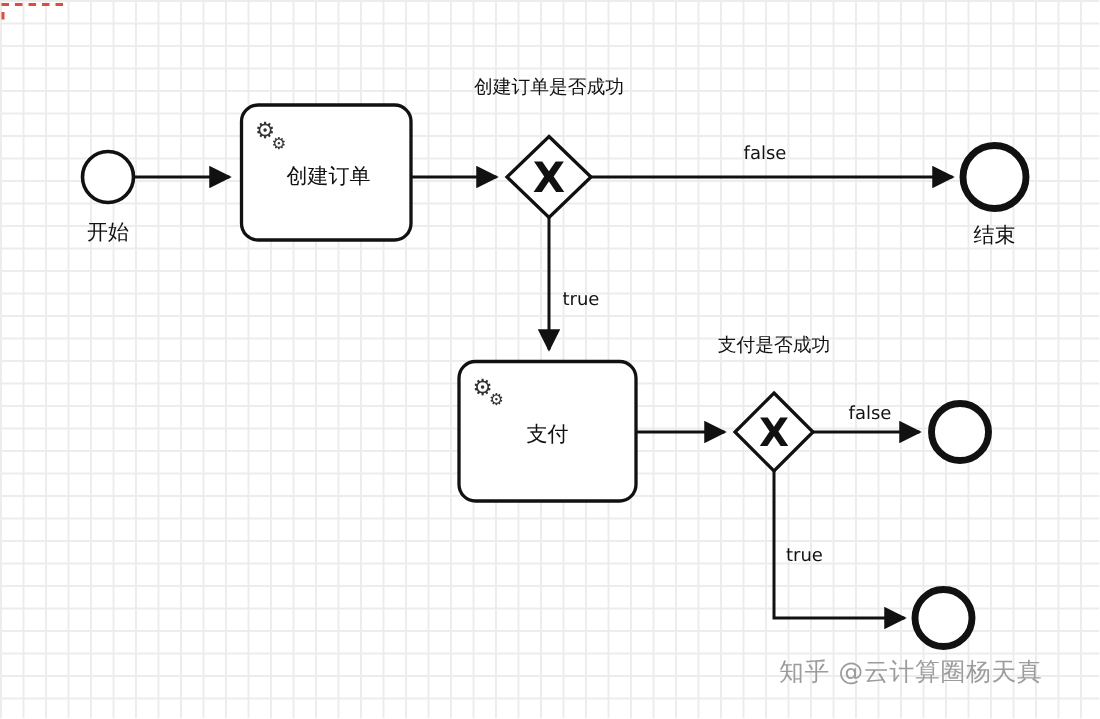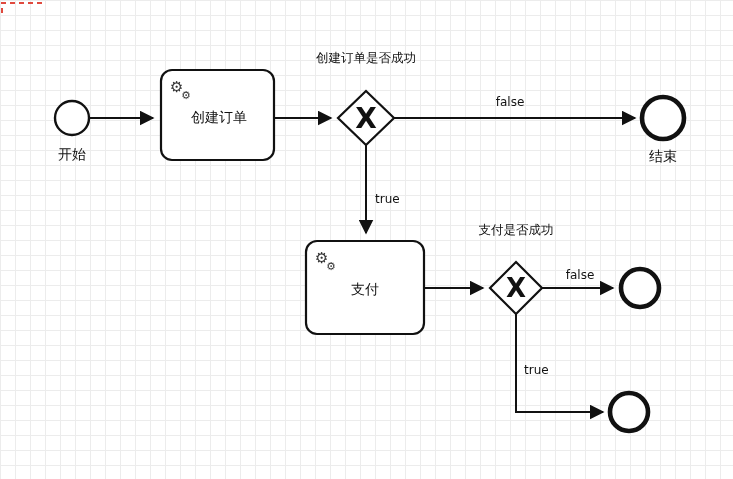--- a/index.html
+++ b/index.html
@@ -102,13 +102,14 @@
 
     <path class="shape" d="M516,262 L542,288 L516,314 L490,288 Z"></path>
     <text class="x-mark small" x="516" y="297">X</text>
     <text class="gw-label" x="516" y="234">支付是否成功</text>
 
     <circle class="shape end-ev" cx="640" cy="288" r="19"></circle>
 
     <circle class="shape end-ev" cx="629" cy="412" r="19"></circle>
   </svg>
 
+  <div class="watermark">知乎 @云计算圈杨天真</div>
 </div>
 
 </body></html>

